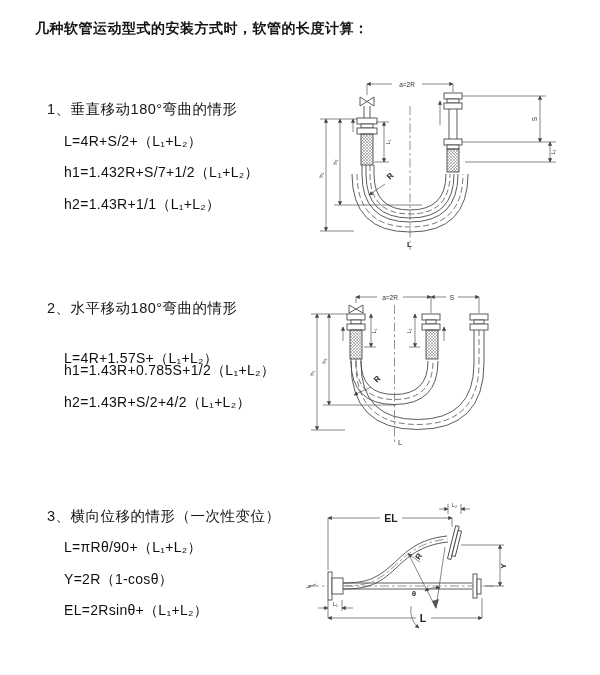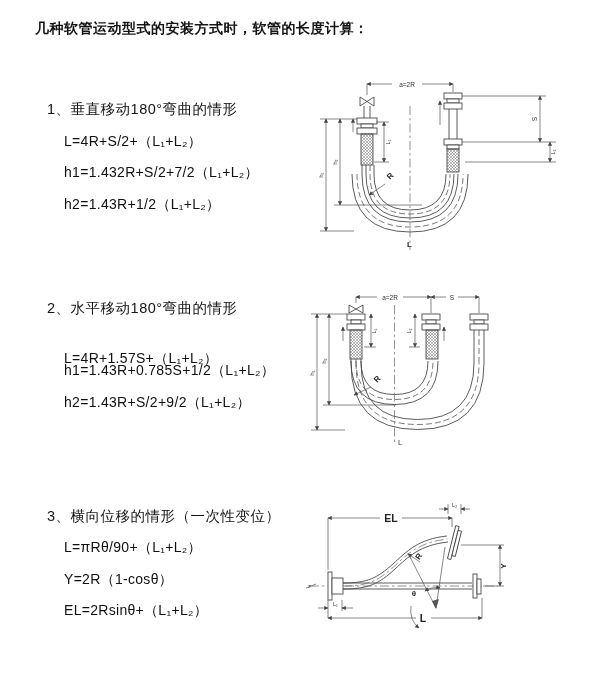--- a/index.html
+++ b/index.html
@@ -23,27 +23,27 @@
 </style>
 </head>
 <body>
 
 <div class="canvas">
 
   <div class="title">几种软管运动型式的安装方式时，软管的长度计算：</div>
 
   <div class="sec-head" style="top:100px">1、垂直移动180°弯曲的情形</div>
   <div class="formula" style="top:133px">L=4R+S/2+（L₁+L₂）</div>
-  <div class="formula" style="top:164px">h1=1.432R+S/2+7/2（L₁+L₂）</div>
-  <div class="formula" style="top:196px">h2=1.43R+1/2（L₁+L₂）</div>
+  <div class="formula" style="top:164px">h1=1.432R+S/7+1/2（L₁+L₂）</div>
+  <div class="formula" style="top:196px">h2=1.43R+1/1（L₁+L₂）</div>
 
   <div class="sec-head" style="top:299px">2、水平移动180°弯曲的情形</div>
   <div class="formula" style="top:350px">L=4R+1.57S+（L₁+L₂）</div>
   <div class="formula" style="top:362px">h1=1.43R+0.785S+1/2（L₁+L₂）</div>
-  <div class="formula" style="top:394px">h2=1.43R+S/2+9/2（L₁+L₂）</div>
+  <div class="formula" style="top:394px">h2=1.43R+S/2+4/2（L₁+L₂）</div>
 
   <div class="sec-head" style="top:507px">3、横向位移的情形（一次性变位）</div>
   <div class="formula" style="top:539px">L=πRθ/90+（L₁+L₂）</div>
   <div class="formula" style="top:571px">Y=2R（1-cosθ）</div>
   <div class="formula" style="top:602px">EL=2Rsinθ+（L₁+L₂）</div>
 
   <svg style="left:310px;top:70px" width="280" height="195" viewBox="0 0 280 195">
     <defs>
       <marker id="a1" viewBox="0 0 10 10" refX="9" refY="5" markerWidth="8" markerHeight="6" orient="auto-start-reverse">
         <path d="M0,0 L10,5 L0,10 z" fill="#444"></path>

